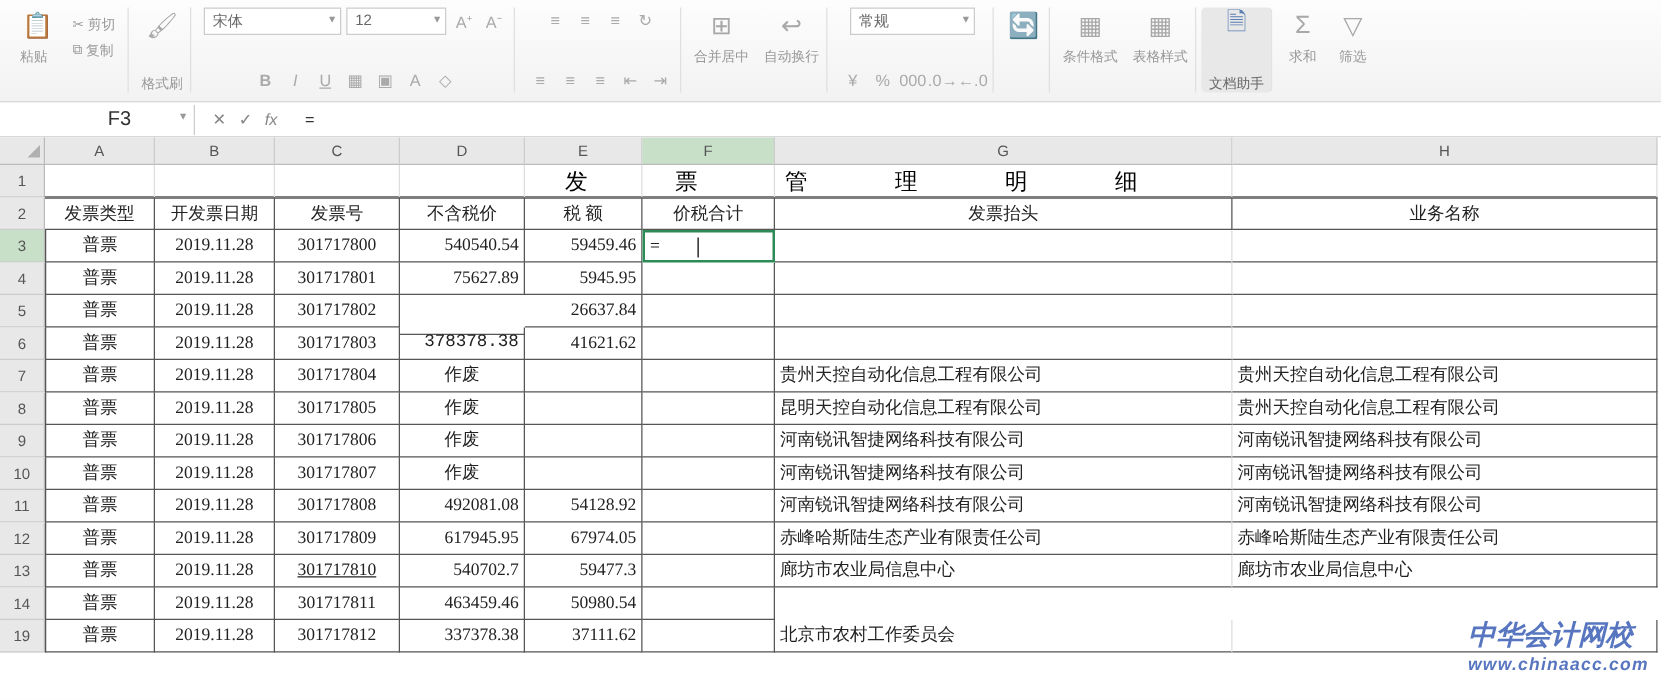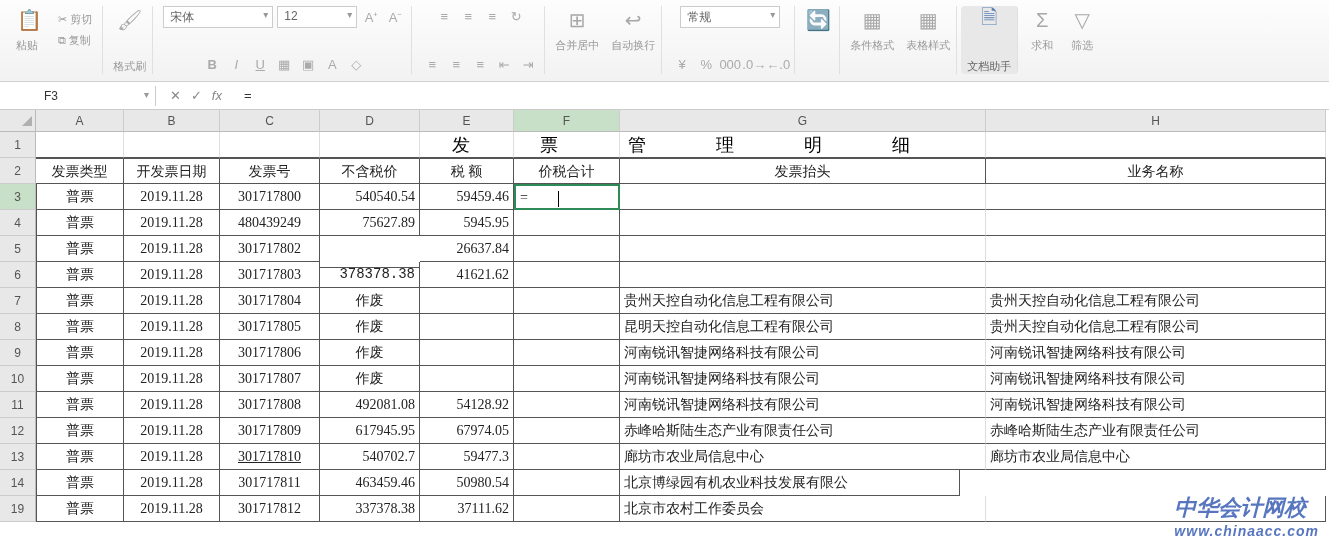--- a/index.html
+++ b/index.html
@@ -14,21 +14,21 @@
 .ribbon-row { display: flex; gap: 4px; align-items: center; }
 .ribbon-col { display: flex; flex-direction: column; gap: 2px; }
 .ribbon-btn-sm { display: flex; align-items: center; gap: 3px; font-size: 11px; color: #999; padding: 2px 4px; cursor: pointer; }
 .ribbon-select { border: 1px solid #ccc; background: #fff; padding: 2px 18px 2px 6px; font-size: 12px; color: #666; position: relative; min-width: 80px; height: 22px; }
 .ribbon-select::after { content: "▾"; position: absolute; right: 4px; top: 2px; color: #999; font-size: 10px; }
 .fmt-btn { width: 20px; height: 20px; display:inline-flex; align-items:center; justify-content:center; color:#aaa; font-size:13px; }
 .highlight-group { background: #e8e8e8; border-radius: 4px; }
 
 
 .celladdr-bar { display:flex; align-items:center; background:#fff; border-bottom:1px solid #ccc; height:28px; }
-.name-box { width: 120px; border-right:1px solid #ccc; padding: 3px 8px; font-size:12px; color:#333; position:relative; margin-left: 36px; }
+.name-box { width: 120px; border-right:1px solid #ccc; padding: 3px 8px; font-size:16px; color:#333; position:relative; margin-left: 36px; text-align: center; }
 .name-box::after { content:"▾"; position:absolute; right:6px; color:#999; font-size:10px; }
 .fx-controls { display:flex; gap:10px; padding: 0 14px; color:#888; align-items:center; }
 .fx-controls span { cursor:pointer; font-size:13px; }
 .formula-input { flex:1; padding:3px 8px; font-size:13px; color:#333; }
 
 
 .grid-wrap { position:relative; background:#fff; }
 .corner { position:absolute; left:0; top:0; width:36px; height:22px; background:#e8e8e8; border-right:1px solid #bbb; border-bottom:1px solid #bbb; display:flex; align-items:center; justify-content:flex-end; padding-right:3px; }
 .corner::before { content:""; border-style:solid; border-width: 0 0 10px 10px; border-color: transparent transparent #b0b0b0 transparent; }
 .col-headers { position:absolute; left:36px; top:0; display:flex; height:22px; }
@@ -246,21 +246,21 @@
         <div class="cell cC ac" style="border-right: 1px solid rgb(85, 85, 85); border-bottom: 1px solid rgb(85, 85, 85);">301717800</div>
         <div class="cell cD ar" style="border-right: 1px solid rgb(85, 85, 85); border-bottom: 1px solid rgb(85, 85, 85);">540540.54</div>
         <div class="cell cE ar" style="border-right: 1px solid rgb(85, 85, 85); border-bottom: 1px solid rgb(85, 85, 85);">59459.46</div>
         <div class="cell cF editing" style="border-right: 1px solid rgb(85, 85, 85); border-bottom: 1px solid rgb(85, 85, 85);"><span>=</span><span class="cursor"></span></div>
         <div class="cell cG" style="border-bottom: 1px solid rgb(85, 85, 85);"></div>
         <div class="cell cH" style="border-bottom: 1px solid rgb(85, 85, 85); border-right: 1px solid rgb(85, 85, 85);"></div>
       </div>
       <div class="row">
         <div class="cell cA ac" style="border-right: 1px solid rgb(85, 85, 85); border-bottom: 1px solid rgb(85, 85, 85); border-left: 1px solid rgb(85, 85, 85);">普票</div>
         <div class="cell cB ac" style="border-right: 1px solid rgb(85, 85, 85); border-bottom: 1px solid rgb(85, 85, 85);">2019.11.28</div>
-        <div class="cell cC ac" style="border-right: 1px solid rgb(85, 85, 85); border-bottom: 1px solid rgb(85, 85, 85);">480439249</div>
+        <div class="cell cC ac" style="border-right: 1px solid rgb(85, 85, 85); border-bottom: 1px solid rgb(85, 85, 85);">301717801</div>
         <div class="cell cD ar" style="border-right: 1px solid rgb(85, 85, 85); border-bottom: 1px solid rgb(85, 85, 85);">75627.89</div>
         <div class="cell cE ar" style="border-right: 1px solid rgb(85, 85, 85); border-bottom: 1px solid rgb(85, 85, 85);">5945.95</div>
         <div class="cell cF" style="border-right: 1px solid rgb(85, 85, 85); border-bottom: 1px solid rgb(85, 85, 85);"></div>
         <div class="cell cG" style="border-bottom: 1px solid rgb(85, 85, 85);"></div>
         <div class="cell cH" style="border-bottom: 1px solid rgb(85, 85, 85); border-right: 1px solid rgb(85, 85, 85);"></div>
       </div>
       <div class="row">
         <div class="cell cA ac" style="border-right: 1px solid rgb(85, 85, 85); border-bottom: 1px solid rgb(85, 85, 85); border-left: 1px solid rgb(85, 85, 85);">普票</div>
         <div class="cell cB ac" style="border-right: 1px solid rgb(85, 85, 85); border-bottom: 1px solid rgb(85, 85, 85);">2019.11.28</div>
         <div class="cell cC ac" style="border-right: 1px solid rgb(85, 85, 85); border-bottom: 1px solid rgb(85, 85, 85);">301717802</div>
@@ -350,21 +350,20 @@
         <div class="cell cG" style="border-bottom: 1px solid rgb(85, 85, 85);">廊坊市农业局信息中心</div>
         <div class="cell cH" style="border-bottom: 1px solid rgb(85, 85, 85); border-right: 1px solid rgb(85, 85, 85);">廊坊市农业局信息中心</div>
       </div>
       <div class="row">
         <div class="cell cA ac" style="border-right: 1px solid rgb(85, 85, 85); border-bottom: 1px solid rgb(85, 85, 85); border-left: 1px solid rgb(85, 85, 85);">普票</div>
         <div class="cell cB ac" style="border-right: 1px solid rgb(85, 85, 85); border-bottom: 1px solid rgb(85, 85, 85);">2019.11.28</div>
         <div class="cell cC ac" style="border-right: 1px solid rgb(85, 85, 85); border-bottom: 1px solid rgb(85, 85, 85);">301717811</div>
         <div class="cell cD ar" style="border-right: 1px solid rgb(85, 85, 85); border-bottom: 1px solid rgb(85, 85, 85);">463459.46</div>
         <div class="cell cE ar" style="border-right: 1px solid rgb(85, 85, 85); border-bottom: 1px solid rgb(85, 85, 85);">50980.54</div>
         <div class="cell cF" style="border-right: 1px solid rgb(85, 85, 85); border-bottom: 1px solid rgb(85, 85, 85);"></div>
-        <div class="cell cH" style="border-bottom: 1px solid rgb(85, 85, 85); border-right: 1px solid rgb(85, 85, 85);">北京博绿园有机农业科技发展有限公</div>
       </div>
       <div class="row">
         <div class="cell cA ac" style="border-right: 1px solid rgb(85, 85, 85); border-bottom: 1px solid rgb(85, 85, 85); border-left: 1px solid rgb(85, 85, 85);">普票</div>
         <div class="cell cB ac" style="border-right: 1px solid rgb(85, 85, 85); border-bottom: 1px solid rgb(85, 85, 85);">2019.11.28</div>
         <div class="cell cC ac" style="border-right: 1px solid rgb(85, 85, 85); border-bottom: 1px solid rgb(85, 85, 85);">301717812</div>
         <div class="cell cD ar" style="border-right: 1px solid rgb(85, 85, 85); border-bottom: 1px solid rgb(85, 85, 85);">337378.38</div>
         <div class="cell cE ar" style="border-right: 1px solid rgb(85, 85, 85); border-bottom: 1px solid rgb(85, 85, 85);">37111.62</div>
         <div class="cell cF" style="border-right: 1px solid rgb(85, 85, 85); border-bottom: 1px solid rgb(85, 85, 85);"></div>
         <div class="cell cG" style="border-bottom: 1px solid rgb(85, 85, 85);">北京市农村工作委员会</div>
         <div class="cell cH" style="border-bottom: 1px solid rgb(85, 85, 85); border-right: 1px solid rgb(85, 85, 85);"></div>

